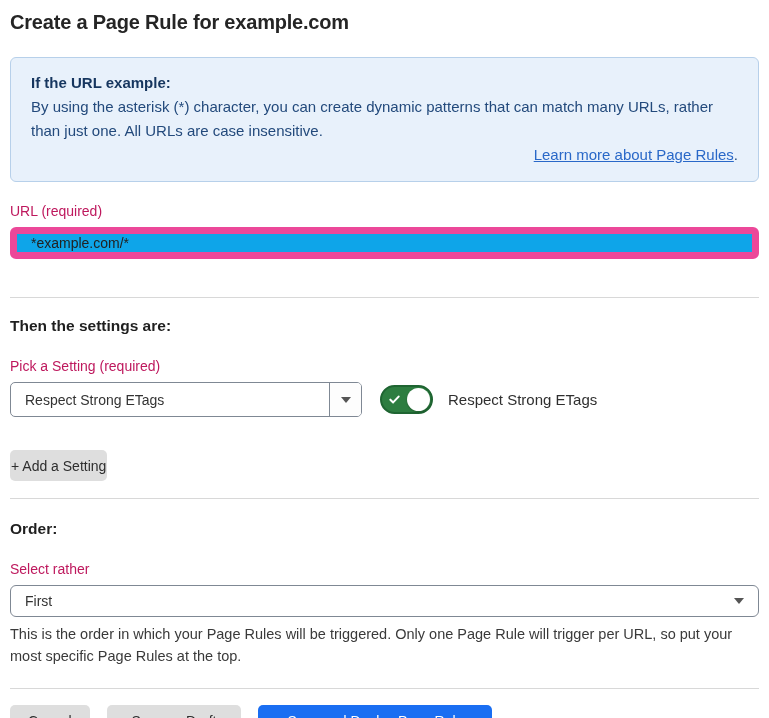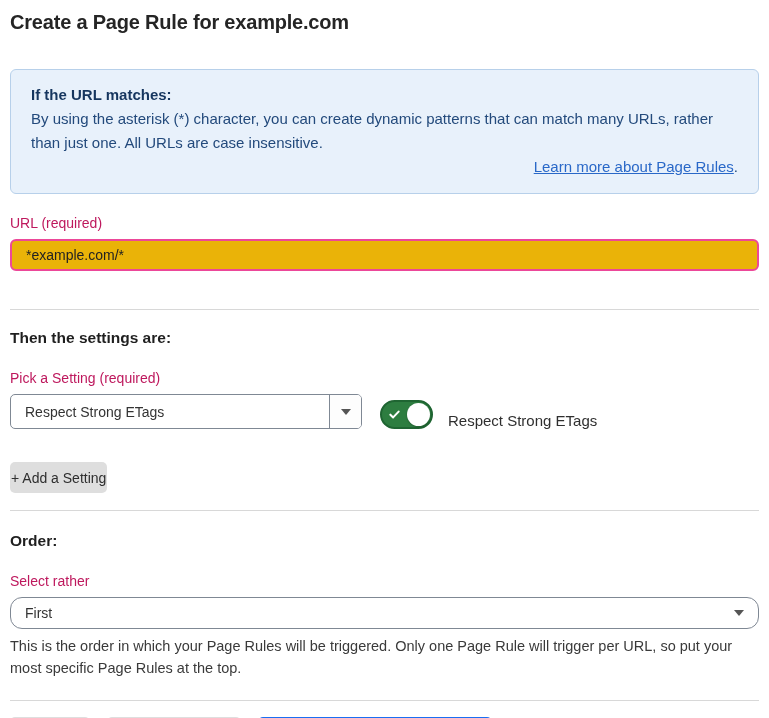--- a/index.html
+++ b/index.html
@@ -11,21 +11,21 @@
     color: #2b2b2b;
     overflow: hidden;
   }
   .page { padding: 11px 10px 0 10px; }
 
   h1.page-title {
     font-size: 20px;
     font-weight: 700;
     color: #252525;
     letter-spacing: -0.2px;
-    margin-bottom: 35px;
+    margin-bottom: 23px;
   }
 
   
   .infobox {
     background: #e8f1fb;
     border: 1px solid #b7d0ea;
     border-radius: 6px;
     padding: 13px 20px 14px 20px;
     margin-bottom: 21px;
   }
@@ -50,22 +50,22 @@
   .field-label {
     font-size: 14px;
     color: #be185d;
     margin-bottom: 8px;
   }
 
   .url-input {
     display: block;
     width: 749px;
     height: 32px;
-    background: #eab308;
-    border: 2px solid #ec4899;
+    background: #0ea5e9;
+    border: 7px solid #ec4899;
     border-radius: 6px;
     padding: 0 14px;
     font-family: "Liberation Sans", sans-serif;
     font-size: 14px;
     color: #222222;
     outline: none;
   }
 
   .divider {
     border: none;
@@ -77,21 +77,21 @@
   .divider-3 { margin-top: 21px; margin-bottom: 16px; }
 
   .section-heading {
     font-size: 15.5px;
     font-weight: 700;
     color: #1f1f1f;
     margin-bottom: 23px;
   }
 
   
-  .setting-row { display: flex; align-items: flex-end; }
+  .setting-row { display: flex; align-items: center; }
   .setting-select {
     display: flex;
     align-items: stretch;
     width: 352px;
     height: 35px;
     background: #ffffff;
     border: 1px solid #7f8894;
     border-radius: 5px;
     cursor: pointer;
     overflow: hidden;
@@ -170,21 +170,21 @@
     padding: 0 1px;
   }
 
   
   .order-select {
     position: relative;
     width: 749px;
     height: 32px;
     background: #ffffff;
     border: 1px solid #7f8894;
-    border-radius: 12px;
+    border-radius: 6px;
     display: flex;
     align-items: center;
     padding: 0 14px;
     font-size: 14px;
     color: #333333;
     cursor: pointer;
   }
   .order-select .caret-down { position: absolute; right: 14px; }
 
   .help-text {
@@ -201,21 +201,21 @@
   .save-deploy-btn { padding: 0 29px; }
 </style>
 </head>
 <body>
 
 <div class="page">
 
   <h1 class="page-title">Create a Page Rule for example.com</h1>
 
   <div class="infobox">
-    <div class="infobox-heading">If the URL matches:</div>
+    <div class="infobox-heading">If the URL example:</div>
     <div class="infobox-body">By using the asterisk (*) character, you can create dynamic patterns that can match many URLs, rather than just one. All URLs are case insensitive.</div>
     <div class="infobox-linkline"><a href="#">Learn more about Page Rules</a><span>.</span></div>
   </div>
 
   <div class="field-label">URL (required)</div>
   <input type="text" class="url-input" value="*example.com/*" style="">
 
   <hr class="divider divider-1">
 
   <div class="section-heading">Then the settings are:</div>

